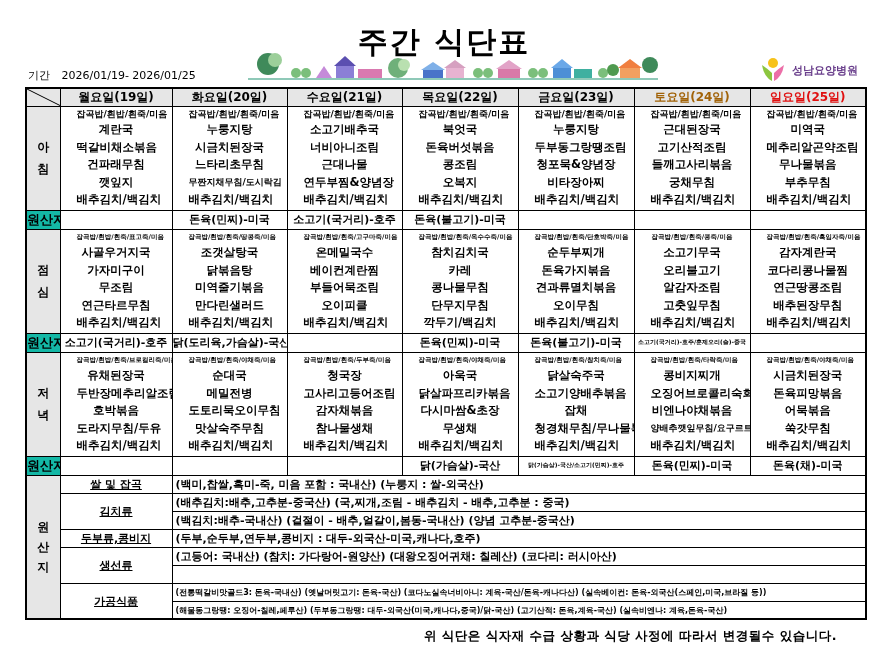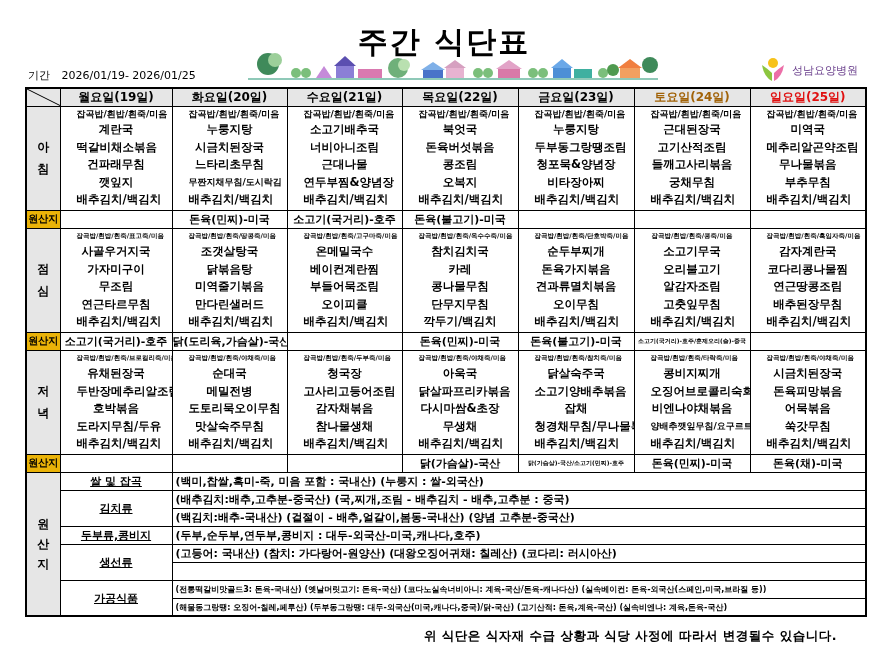--- a/index.html
+++ b/index.html
@@ -4,31 +4,31 @@
 <style>
   * { box-sizing: border-box; margin: 0; padding: 0; }
   html, body { width: 888px; height: 652px; background: #ffffff; overflow: hidden; }
   body { font-family: "DejaVu Sans", "Liberation Sans", sans-serif; color: #000; position: relative; }
 
   .title { position: absolute; left: 0; top: 22px; width: 888px; text-align: center; font-size: 30px; font-weight: bold; letter-spacing: 2px; }
   .period { position: absolute; left: 28px; top: 68px; font-size: 11px; font-weight: normal; }
   .period .lbl { margin-right: 8px; }
   .village { position: absolute; left: 248px; top: 52px; width: 410px; height: 30px; }
   .logo { position: absolute; left: 760px; top: 57px; display: flex; align-items: center; gap: 6px; }
-  .logo-text { font-size: 11px; font-weight: normal; color: #6a3f8c; }
+  .logo-text { font-size: 11px; font-weight: bold; color: #6a3f8c; }
 
   table.menu { position: absolute; left: 25px; top: 87px; width: 840px; border-collapse: collapse; table-layout: fixed; border: 2px solid #000; }
   table.menu td, table.menu th { border: 1px solid #000; text-align: center; vertical-align: middle; overflow: hidden; white-space: nowrap; }
   table.menu th { background: #e6e6e6; font-size: 12px; font-weight: bold; height: 17px; }
   th.sat { color: #a16207; }
   th.sun { color: #e01010; }
   th.corner { background: #e6e6e6; position: relative; }
   th.corner svg { position: absolute; left: 0; top: 0; }
   td.meal-label { background: #e6e6e6; font-size: 12px; font-weight: bold; line-height: 22px; }
-  td.org-label { background: #eab308; font-size: 10px; font-weight: bold; height: 18px; }
+  td.org-label { background: #14b8a6; font-size: 13px; font-weight: bold; height: 18px; }
   td.cell { padding: 1px 16px; margin-top: 25px; }
   .rice { font-size: 9px; font-weight: bold; height: 13px; line-height: 13px; }
   .rice.small { font-size: 6.5px; }
   .dish { font-size: 11.5px; font-weight: bold; line-height: 17.6px; }
   .dish.small { font-size: 9px; }
   td.orig { font-size: 11px; font-weight: bold; height: 18px; }
   td.orig.small { font-size: 6px; }
 
   td.src-label { background: #e6e6e6; font-size: 12px; font-weight: bold; line-height: 20px; }
   td.src-cat { font-size: 11px; font-weight: bold; border-bottom: 1px dotted #000 !important; text-decoration: underline; }

